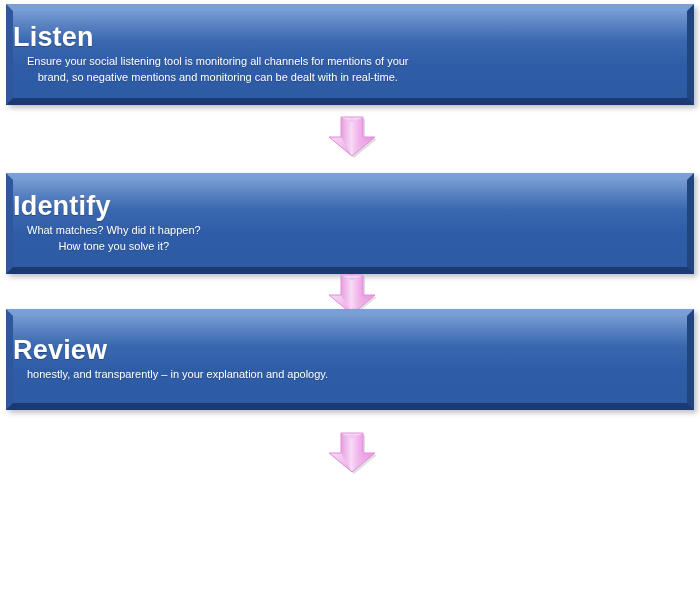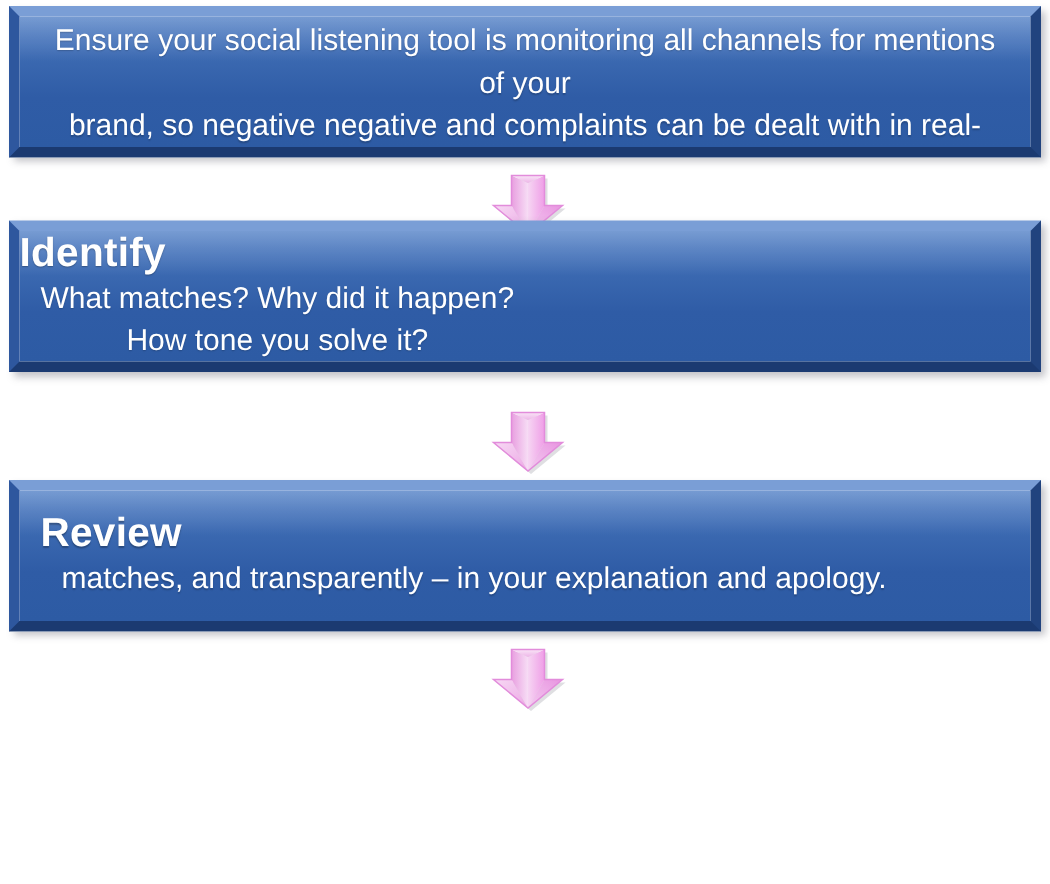--- a/index.html
+++ b/index.html
@@ -66,34 +66,34 @@
     font-size: 27px;
     font-weight: bold;
     line-height: 1.08;
     letter-spacing: 0.2px;
     margin: 0 0 2px 0;
     text-shadow: 0 1px 1px rgba(0,0,0,0.28);
   }
 
   .step-body {
     position: relative;
-    font-size: 20px;
+    font-size: 11px;
     font-weight: normal;
     line-height: 1.42;
     margin: 0;
     padding: 0 14px;
     max-width: 660px;
     text-shadow: 0 1px 1px rgba(0,0,0,0.20);
   }
   .step-body .ln { display: block; }
 
   
   #step-1 { top: 4px;   height: 101px; }
-  #step-2 { top: 147px; height: 101px; }
-  #step-3 { top: 320px; height: 101px; padding-left: 14px; }
+  #step-2 { top: 173px; height: 101px; }
+  #step-3 { top: 309px; height: 101px; }
   #step-4 { top: 478px; height: 102px; }
 
   
   .connector {
     position: absolute;
     left: 326px;
     width: 52px;
     height: 48px;
   }
   #connector-1 { top: 110px; }
@@ -104,21 +104,21 @@
 </style>
 </head>
 <body>
 
 <div id="flow">
 
   <div class="step" id="step-1">
     <div class="step-title">Listen</div>
     <div class="step-body">
       <span class="ln">Ensure your social listening tool is monitoring all channels for mentions of your</span>
-      <span class="ln">brand, so negative negative and complaints can be dealt with in real-time.</span>
+      <span class="ln">brand, so negative mentions and monitoring can be dealt with in real-time.</span>
     </div>
   </div>
 
   <div class="connector" id="connector-1">
     <svg viewBox="0 0 52 48" xmlns="http://www.w3.org/2000/svg">
       <defs>
         <linearGradient id="arrShaftL" x1="0" y1="0" x2="1" y2="0">
           <stop offset="0%" stop-color="#e89fe0"></stop>
           <stop offset="100%" stop-color="#f7ddf5"></stop>
         </linearGradient>
@@ -176,21 +176,21 @@
         <path d="M35 6 L24 11 L24 45 L35 26 Z" fill="url(#arrShaftR)"></path>
         <path d="M13 6 L35 6 L24 11 Z" fill="url(#arrTop)"></path>
         <path d="M13 6 L35 6 L35 26 L47 26 L24 45 L1 26 L13 26 Z" fill="none" stroke="#e28cdb" stroke-width="1"></path>
       </g>
     </svg>
   </div>
 
   <div class="step" id="step-3">
     <div class="step-title">Review</div>
     <div class="step-body">
-      <span class="ln">matches, and transparently – in your explanation and apology.</span>
+      <span class="ln">honestly, and transparently – in your explanation and apology.</span>
     </div>
   </div>
 
   <div class="connector" id="connector-3">
     <svg viewBox="0 0 52 48" xmlns="http://www.w3.org/2000/svg">
       <g transform="translate(2,1)">
         <path d="M13 6 L35 6 L35 26 L47 26 L24 45 L1 26 L13 26 Z" fill="rgba(150,150,160,0.30)" transform="translate(2,2)"></path>
         <path d="M1 26 L13 26 L24 45 Z" fill="url(#arrWingL)"></path>
         <path d="M47 26 L35 26 L24 45 Z" fill="url(#arrWingR)"></path>
         <path d="M13 6 L24 11 L24 45 L13 26 Z" fill="url(#arrShaftL)"></path>

